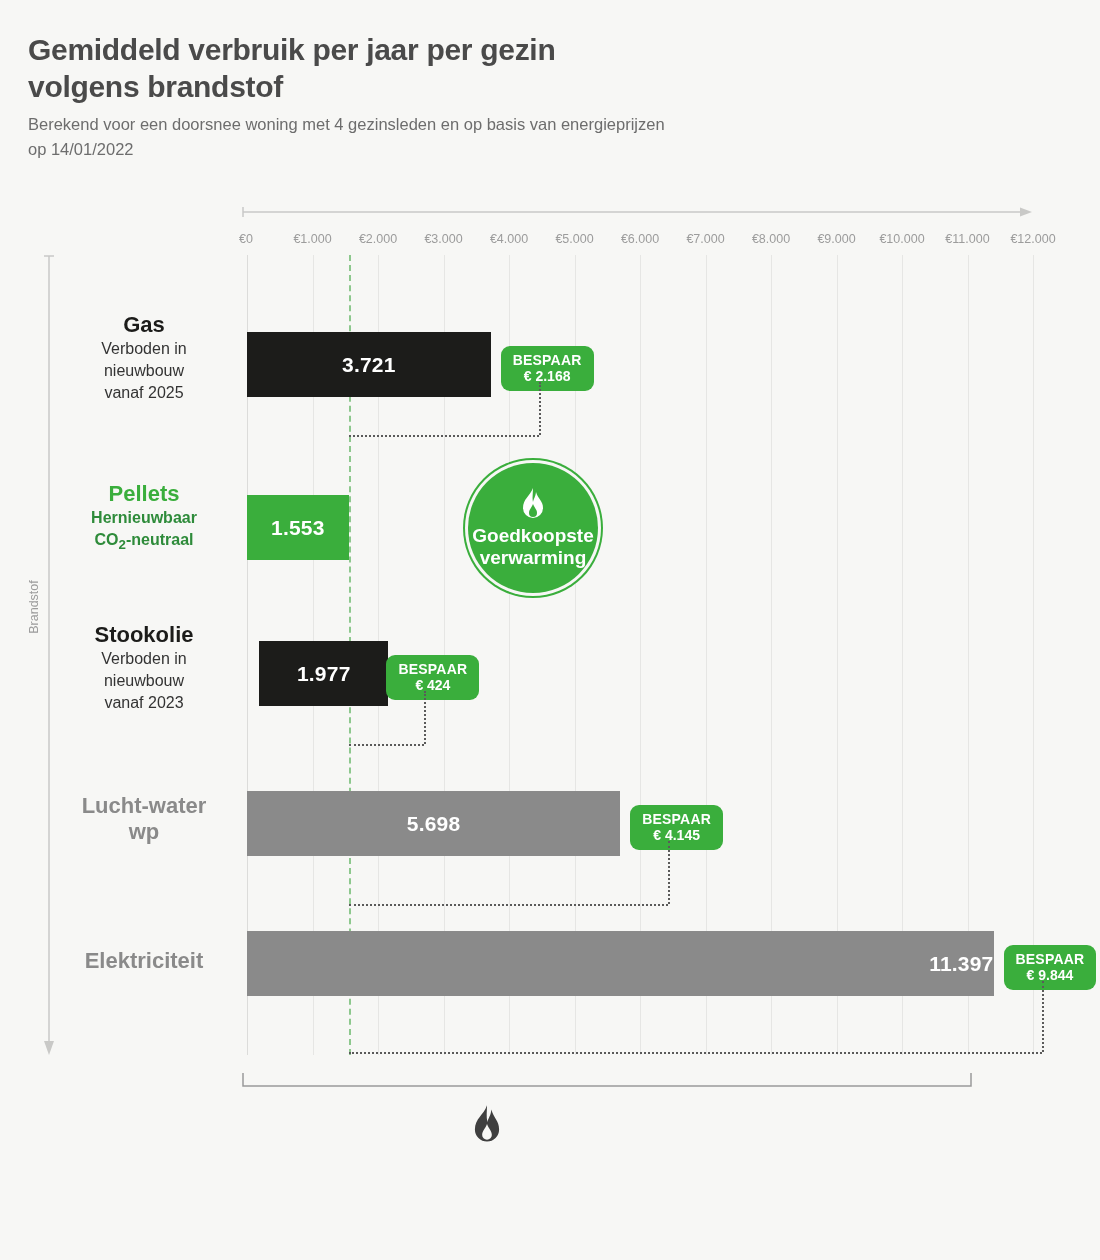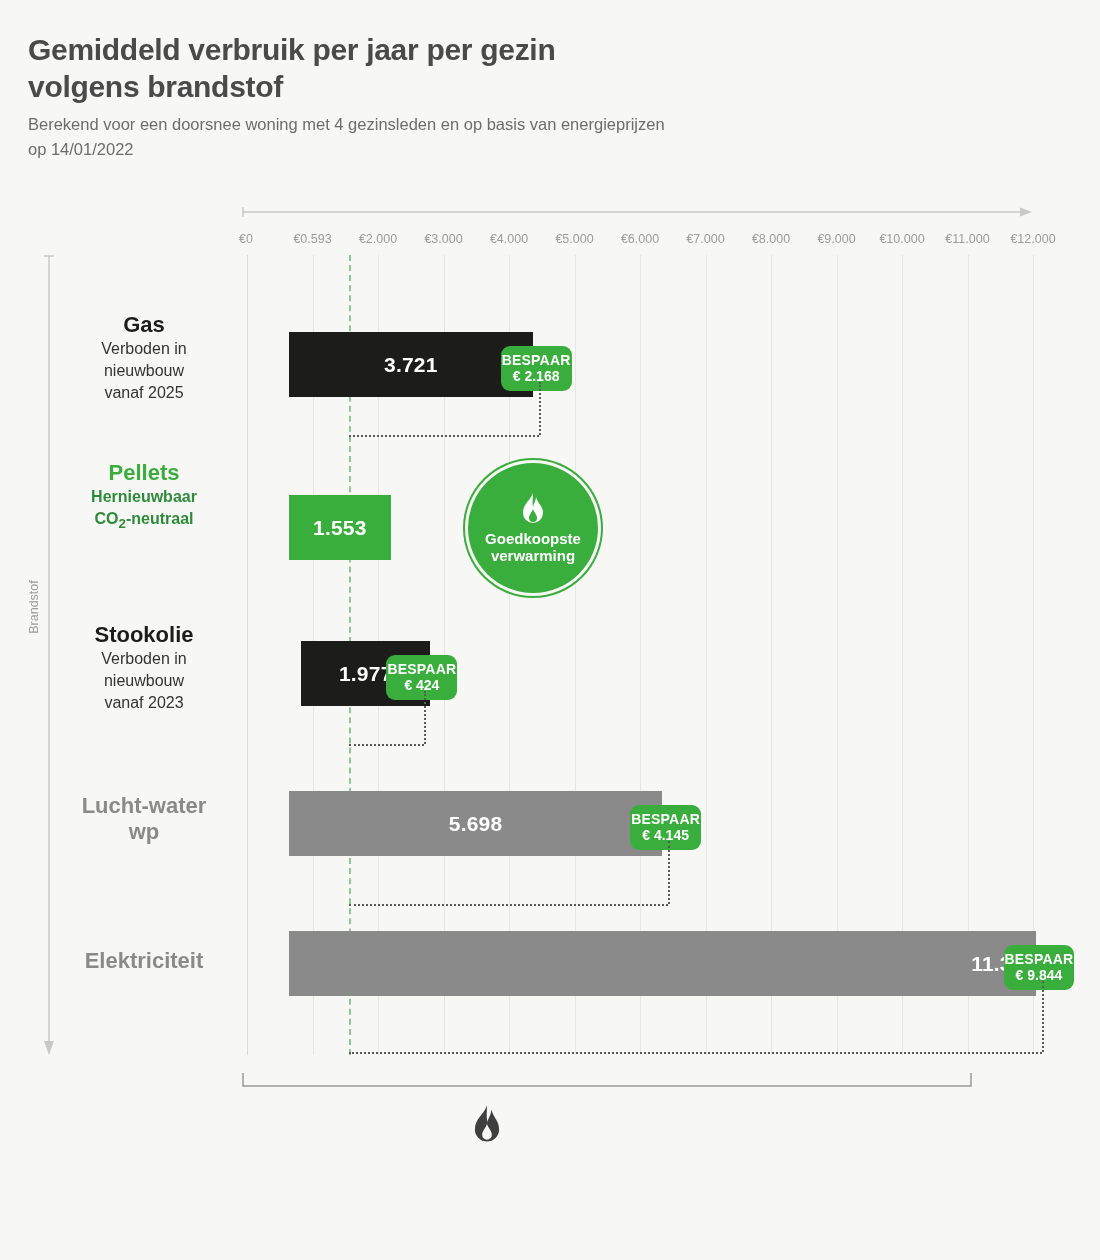--- a/index.html
+++ b/index.html
@@ -58,21 +58,21 @@
   .gridline.zero { background: #dcdcda; }
   .marker-line {
     position: absolute; top: 0; width: 0; height: 800px;
     border-left: 2px dashed #8dc88d;
   }
 
   
   .row { position: absolute; left: 0; width: 786px; }
   .bar {
     position: absolute; height: 65px; top: 0;
-    display: flex; align-items: center; justify-content: center; margin-left: 42px;
+    display: flex; align-items: center; justify-content: center;
   }
   .bar-value {
     color: #ffffff; font-size: 21px; font-weight: bold;
     letter-spacing: 0.2px;
   }
   .bar.dark { background: #1c1c1a; }
   .bar.green { background: #3aae3c; }
   .bar.gray { background: #8a8a8a; }
 
   .rowlabel {
@@ -81,21 +81,21 @@
   }
   .rowlabel .name { font-size: 22px; font-weight: bold; line-height: 1.2; }
   .rowlabel .sub { font-size: 16px; line-height: 1.35; margin-top: 0; color: #333; }
   .rowlabel.green .name { color: #3aae3c; }
   .rowlabel.green .sub { color: #2e8b3a; font-weight: bold; }
   .rowlabel.gray .name { color: #8a8a8a; }
 
   
   .badge {
     position: absolute; background: #3aae3c; color: #fff;
-    border-radius: 9px; padding: 6px 1px 7px;
+    border-radius: 9px; padding: 6px 12px 7px;
     text-align: center; line-height: 1.15; white-space: nowrap;
   }
   .badge .b1 { font-size: 14px; font-weight: bold; letter-spacing: 0.2px; display: block; }
   .badge .b2 { font-size: 14px; font-weight: bold; display: block; }
 
   .connector-h {
     position: absolute; height: 0; border-top: 2px dotted #5a5a5a;
   }
   .connector-v {
     position: absolute; width: 0; border-left: 2px dotted #5a5a5a;
@@ -103,21 +103,21 @@
 
   
   .circle-badge {
     position: absolute; width: 130px; height: 130px; border-radius: 50%;
     background: #3aae3c; display: flex; flex-direction: column;
     align-items: center; justify-content: center;
     box-shadow: 0 0 0 3px #f7f7f5, 0 0 0 5px #3aae3c;
   }
   .circle-badge .flame { margin-bottom: 2px; }
   .circle-badge .cb-text {
-    color: #fff; font-size: 15px; font-weight: bold;
+    color: #fff; font-size: 19px; font-weight: bold;
     text-align: center; line-height: 1.15;
   }
 
   
   .bracket { position: absolute; left: 242px; top: 1072px; width: 730px; height: 16px; }
   .legend {
     position: absolute; left: 470px; top: 1103px;
     display: flex; align-items: center; gap: 18px;
   }
   .legend-text { font-size: 17px; line-height: 1.35; color: #555; }
@@ -131,21 +131,21 @@
   <div class="title">Gemiddeld verbruik per jaar per gezin volgens brandstof</div>
   <div class="subtitle">Berekend voor een doorsnee woning met 4 gezinsleden en op basis van energieprijzen op 14/01/2022</div>
 
   <svg class="xaxis-arrow" viewBox="0 0 790 12">
     <line x1="1" y1="6" x2="782" y2="6" stroke="#c9c9c7" stroke-width="1.5"></line>
     <line x1="1" y1="1" x2="1" y2="11" stroke="#c9c9c7" stroke-width="1.5"></line>
     <polygon points="790,6 778,1.5 778,10.5" fill="#c9c9c7"></polygon>
   </svg>
   <div class="xaxis-ticklabels" id="xticks">
       <div class="xtick first" style="left: 247px;">€0</div>
-      <div class="xtick" style="left: 312.5px;">€0.593</div>
+      <div class="xtick" style="left: 312.5px;">€1.000</div>
       <div class="xtick" style="left: 378px;">€2.000</div>
       <div class="xtick" style="left: 443.5px;">€3.000</div>
       <div class="xtick" style="left: 509px;">€4.000</div>
       <div class="xtick" style="left: 574.5px;">€5.000</div>
       <div class="xtick" style="left: 640px;">€6.000</div>
       <div class="xtick" style="left: 705.5px;">€7.000</div>
       <div class="xtick" style="left: 771px;">€8.000</div>
       <div class="xtick" style="left: 836.5px;">€9.000</div>
       <div class="xtick" style="left: 902px;">€10.000</div>
       <div class="xtick" style="left: 967.5px;">€11.000</div>
@@ -234,21 +234,21 @@
 
   <div class="rowlabel" style="left:44px; top:312px;">
     <div class="name">Gas</div>
     <div class="sub">
       <span>Verboden in</span><br>
       <span>nieuwbouw</span><br>
       <span>vanaf 2025</span>
     </div>
   </div>
 
-  <div class="rowlabel green" style="left:44px; top:460px;">
+  <div class="rowlabel green" style="left:44px; top:481px;">
     <div class="name">Pellets</div>
     <div class="sub">
       <span>Hernieuwbaar</span><br>
       <span>CO</span><sub>2</sub><span>-neutraal</span>
     </div>
   </div>
 
   <div class="rowlabel" style="left:44px; top:622px;">
     <div class="name">Stookolie</div>
     <div class="sub">

